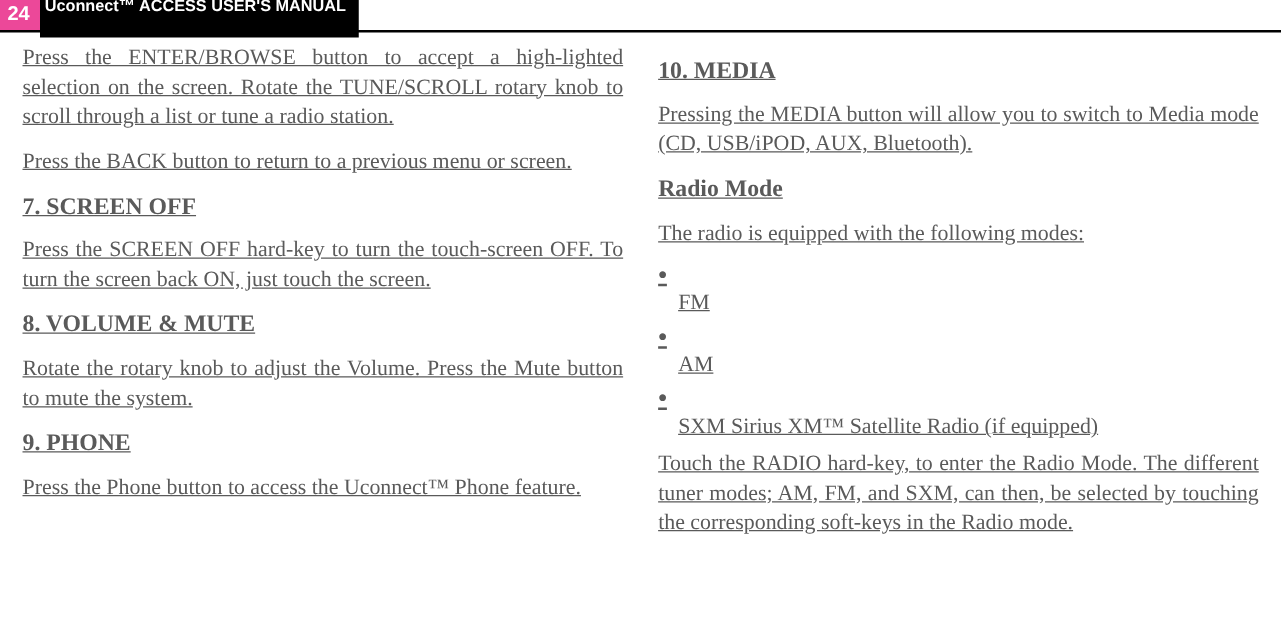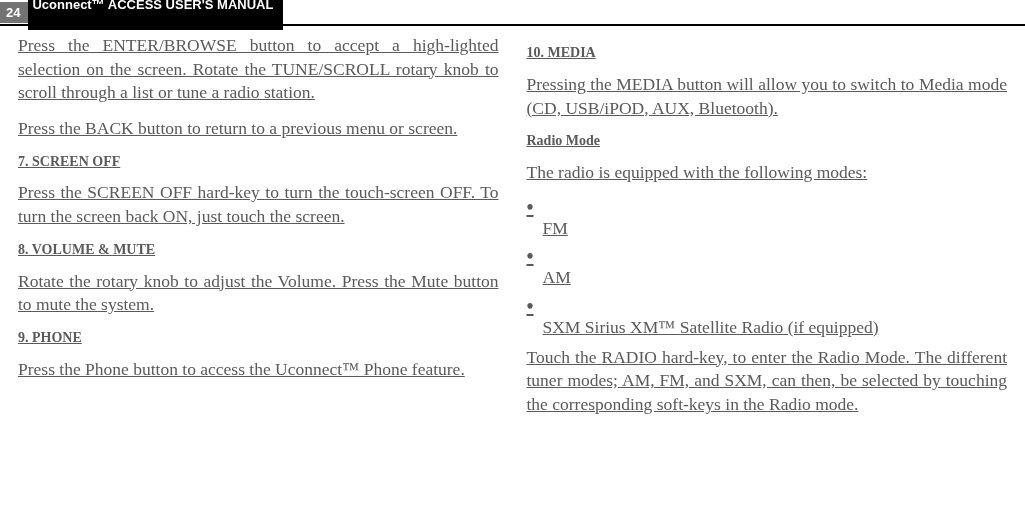--- a/index.html
+++ b/index.html
@@ -1,25 +1,25 @@
 <!DOCTYPE html>
 <html><head>
 <meta charset="utf-8">
 <style>
   * { margin: 0; padding: 0; box-sizing: border-box; }
   html, body { width: 1025px; height: 509px; font-family: Georgia, 'Times New Roman', serif; color: #5a5a5a; }
   .page { width: 1025px; height: 509px; background: #fff; }
   .header-bar { display: flex; align-items: center; height: 24px; }
-  .page-num { background: #737373; color: #fff; font-weight: bold; font-family: Arial, sans-serif; font-size: 13px; padding: 3px 8px 3px 6px; }
+  .page-num { background: #ec4899; color: #fff; font-weight: bold; font-family: Arial, sans-serif; font-size: 16px; padding: 3px 8px 3px 6px; }
   .manual-title { background: #000; color: #fff; font-weight: bold; font-family: Arial, sans-serif; font-size: 13px; padding: 3px 10px 18px 4px; flex: 0 0 auto; }
   .header-line { height: 2px; background: #000; }
   .content { display: flex; padding: 8px 18px 10px 18px; gap: 28px; text-decoration: underline; }
   .col { flex: 1; font-size: 17.5px; line-height: 1.35; }
   .para { margin-bottom: 12px; text-align: justify; }
-  .heading { font-weight: bold; margin: 10px 0 10px 0; font-size: 14px; }
+  .heading { font-weight: bold; margin: 10px 0 10px 0; font-size: 19px; }
   .bullet { display: flex; margin: 6px 0; }
   .bullet-dot { width: 16px; font-weight: bold; font-size: 20px; line-height: 1; }
   .bullet-text { flex: 1; margin-top: 20px; }
 </style>
 </head>
 <body>
 
 <div class="page">
 
   <div class="header-bar">

